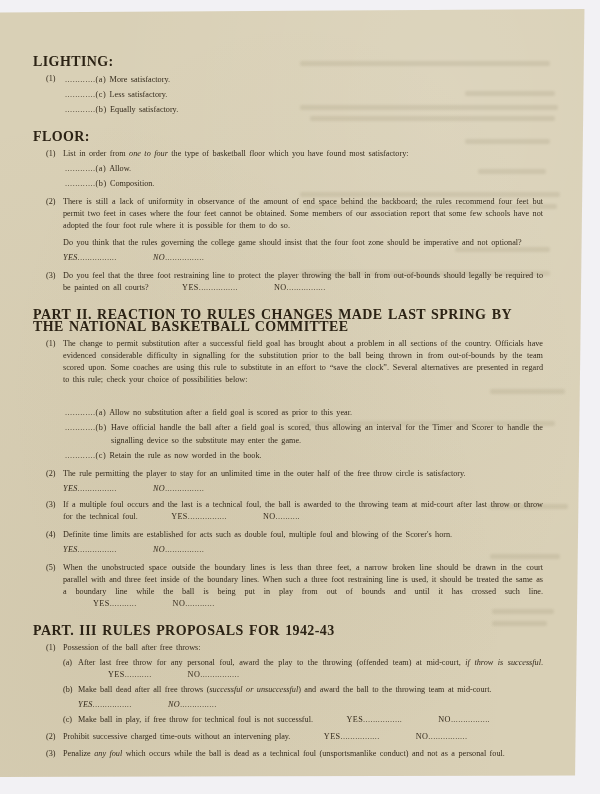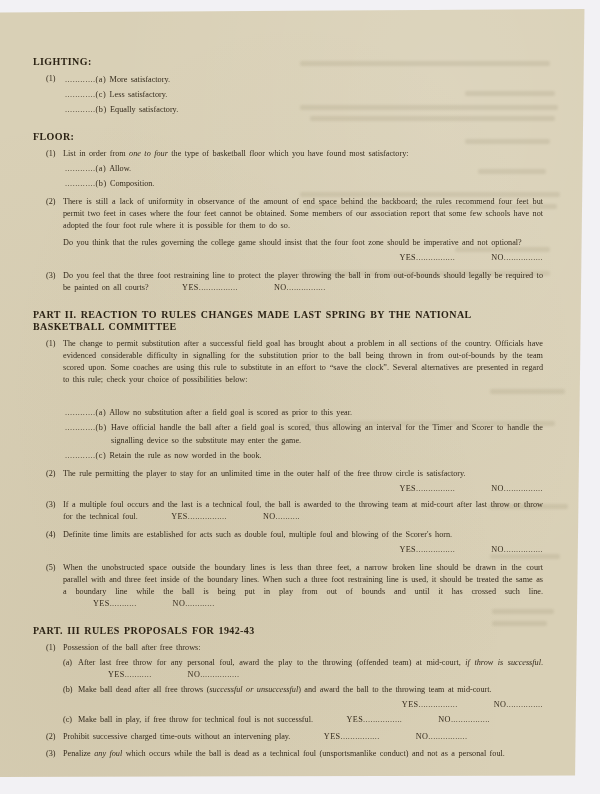--- a/index.html
+++ b/index.html
@@ -20,38 +20,38 @@
   .content{
     position:relative;
     padding:47px 45px 0 33px;
     color:#342a1c;
     font-size:8.2px;
     line-height:12px;
     word-spacing:1.4px;
   }
   .sec-head{
     font-weight:bold;
-    font-size:10px;
+    font-size:14px;
     letter-spacing:0.4px;
     color:#2c2315;
     margin-top:15px;
     margin-bottom:5px;
     line-height:12px;
   }
   .sec-head.first{margin-top:0;}
   .item{position:relative;padding-left:30px;margin-top:4px;text-align:justify;}
   .item > .num{position:absolute;left:13px;top:0;}
   .opt{padding-left:32px;margin-top:2px;line-height:13px;text-align:left;}
   .opt .lead{letter-spacing:0.5px;}
   .opt-wrap{padding-left:32px;margin-top:2px;line-height:13px;text-align:justify;position:relative;}
   .opt-wrap .lead{position:absolute;left:32px;letter-spacing:0.5px;}
   .opt-wrap .opt-body{display:block;padding-left:46px;}
   .sub{position:relative;padding-left:45px;margin-top:3px;text-align:justify;}
   .sub > .num{position:absolute;left:30px;top:0;}
-  .yn-line{padding-left:30px;margin-top:3px;text-align:right;}
+  .yn-line{padding-left:30px;margin-top:3px;text-align:left;font-style:italic;}
   .yn-line.deep{padding-left:45px;}
   .yn{letter-spacing:0.4px;}
   .yn.first{margin-right:36px;}
   .yn.inline{margin-left:30px;}
   .yn.inline2{margin-left:36px;}
   .para{text-align:justify;}
   i{font-style:italic;}
   
   .smudge{
     position:absolute;height:5px;border-radius:2px;

